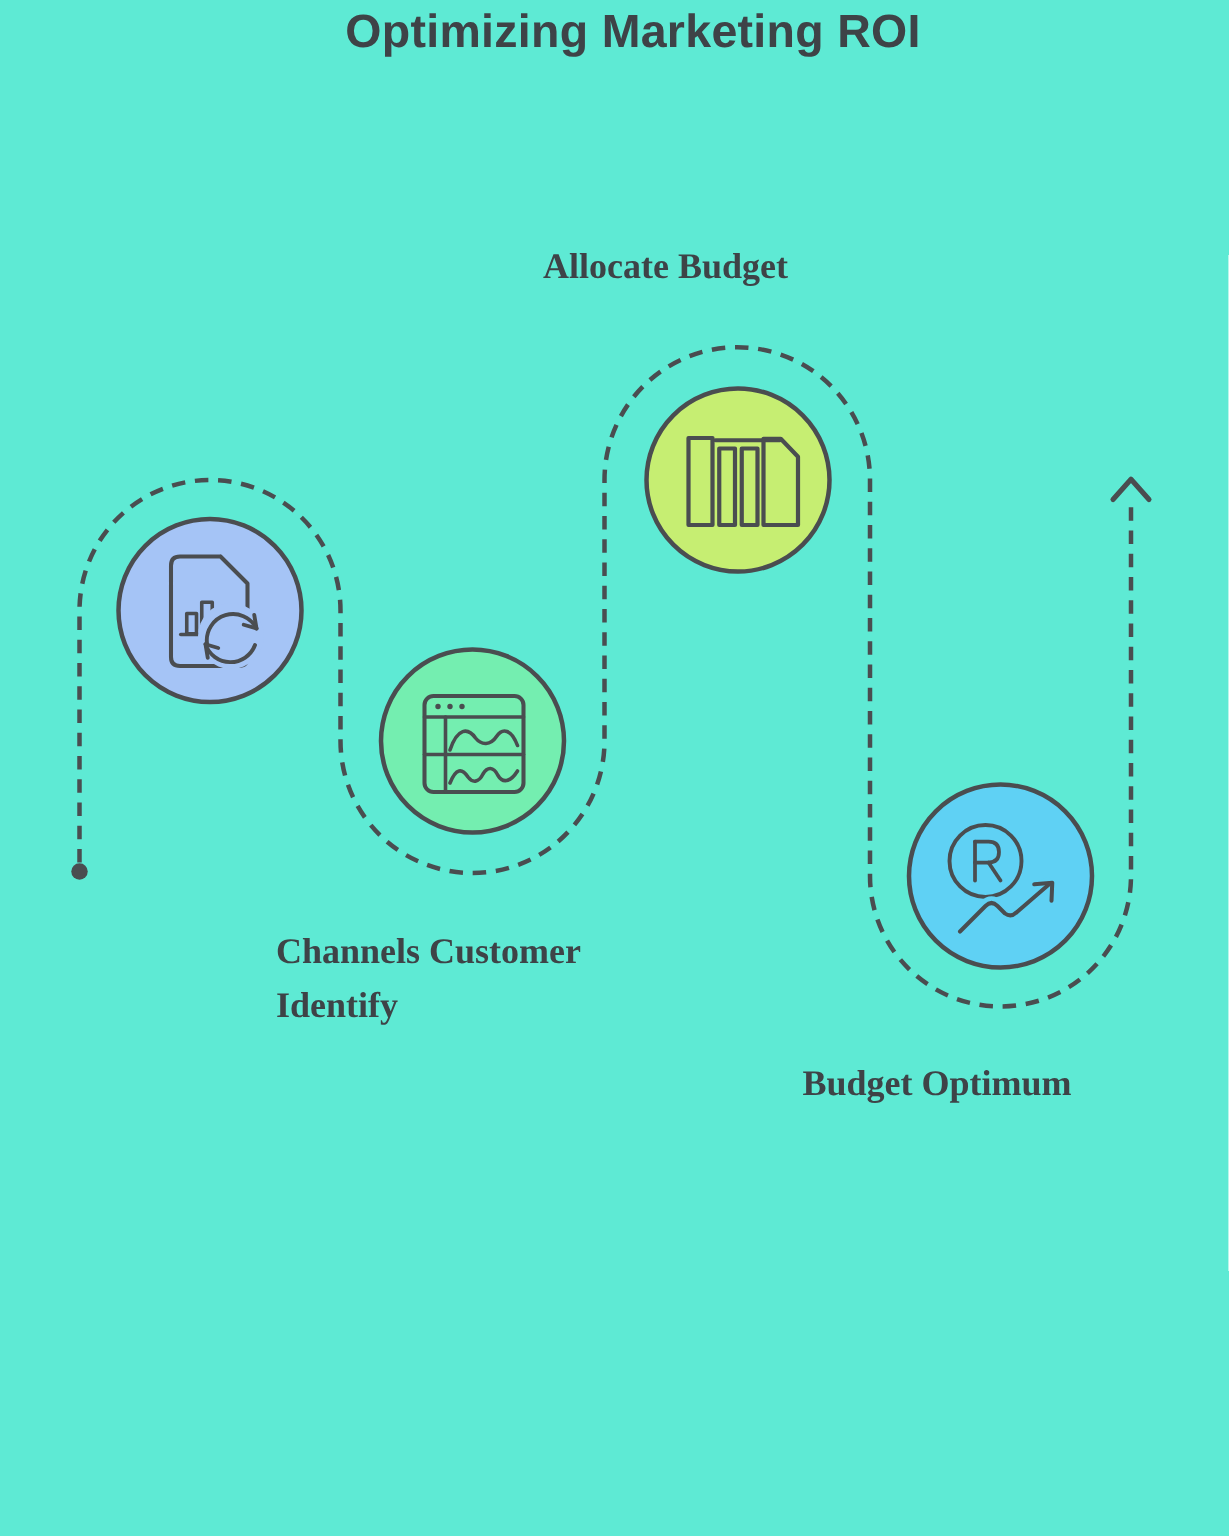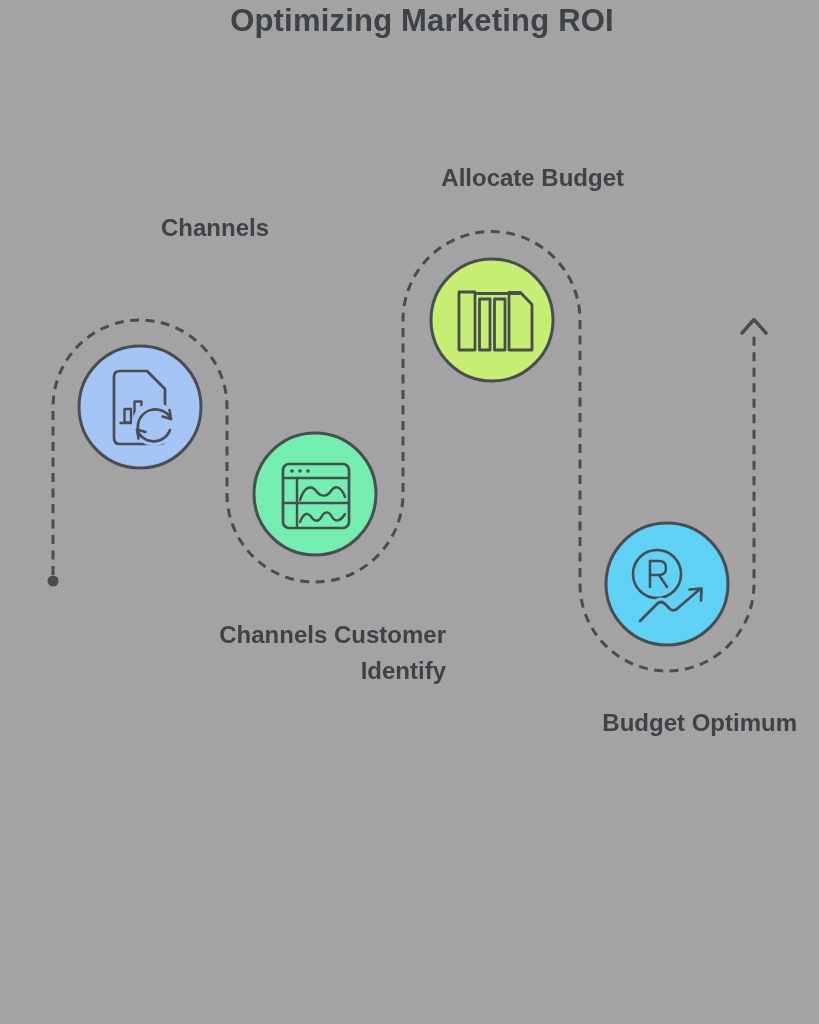--- a/index.html
+++ b/index.html
@@ -3,37 +3,38 @@
 <meta charset="utf-8">
 <style>
   :root{
     --ink:#4a4d50;
     --text:#3e4347;
   }
   html,body{margin:0;padding:0;background:#ffffff;}
   .stage{
     position:relative;
     width:819px;height:1024px;
-    background:#a3a3a3;
+    background:#5eead4;
     overflow:hidden;
     font-family:"Liberation Sans", sans-serif;
   }
   .stage svg{position:absolute;left:0;top:0;}
   .title{
     position:absolute;top:2px;left:22px;width:800px;
     text-align:center;
     font-size:31px;line-height:38px;font-weight:bold;
     color:var(--text);
     letter-spacing:0.2px;
   }
   .step-label{
     position:absolute;width:262px;
-    text-align:right;
+    text-align:left;
     font-size:24px;line-height:36px;font-weight:bold;
     color:var(--text);
+    font-family:Liberation Serif, serif;
   }
   .step-label span{display:block;}
   .lbl-1{left:7px;top:210px;}
   .lbl-2{left:184px;top:617px;}
   .lbl-3{left:362px;top:160px;}
   .lbl-4{left:535px;top:705px;}
   .ink{stroke:var(--ink);fill:none;stroke-linecap:round;stroke-linejoin:round;}
   .ink-fill{fill:var(--ink);stroke:none;}
   .dash{stroke:var(--ink);stroke-width:3;fill:none;stroke-dasharray:9 6.5;}
   .node-circle{stroke:var(--ink);stroke-width:3;}
@@ -100,21 +101,20 @@
         <path class="ink" stroke-width="2.5" d="M 650 561 L 659 561 Q 666 561 666 568 Q 666 575 659 575 L 650 575"></path>
         <path class="ink" stroke-width="2.5" d="M 659 575 L 667 587"></path>
         <path fill="none" stroke-width="9" stroke-linecap="round" d="M 640 621 L 657 604 Q 661 600 665 604 L 670 609 Q 674 612 678 608 L 698 589.5" stroke="#5fd1f4"></path>
         <path class="ink" stroke-width="2.7" d="M 640 621 L 657 604 Q 661 600 665 604 L 670 609 Q 674 612 678 608 L 700 589"></path>
         <path class="ink" stroke-width="2.7" d="M 689.5 589.5 L 701.5 588.5 L 701 600.5"></path>
       </g>
     </g>
   </svg>
 
   <div class="step-label lbl-1">
-    <span>Channels</span>
   </div>
 
   <div class="step-label lbl-2">
     <span>Channels Customer</span>
     <span>Identify</span>
   </div>
 
   <div class="step-label lbl-3">
     <span>Allocate Budget</span>
   </div>

